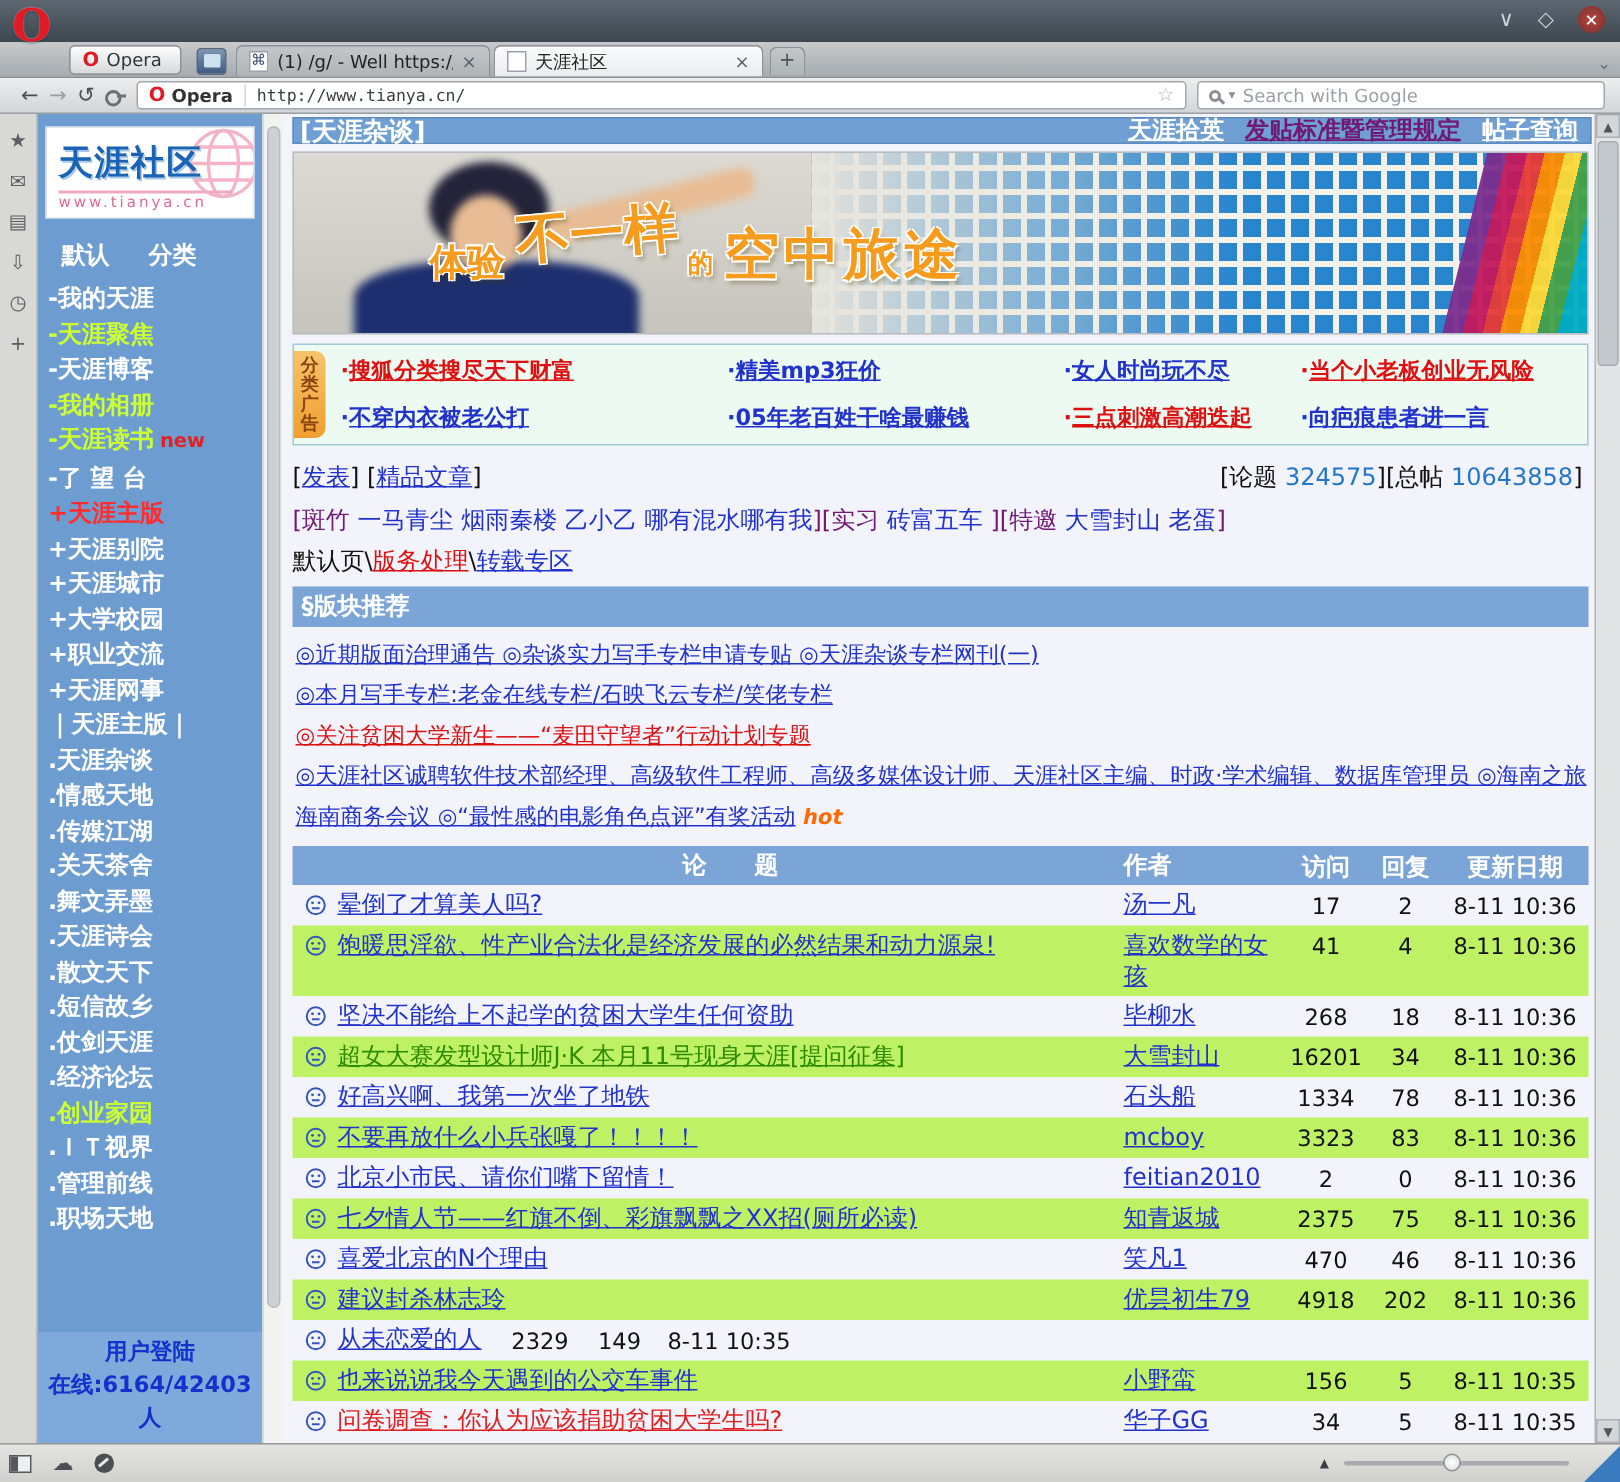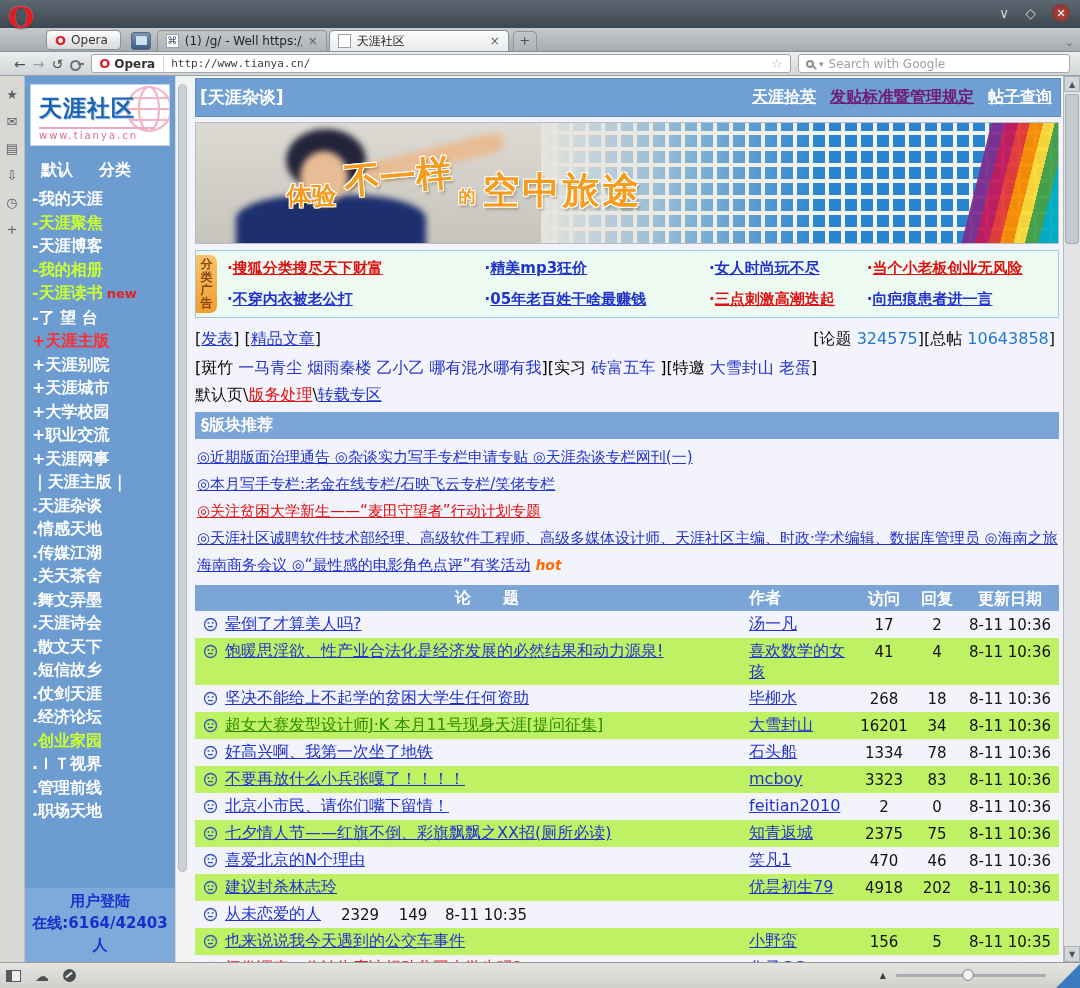--- a/index.html
+++ b/index.html
@@ -71,21 +71,21 @@
   .panel-thumb { position:absolute; left:2px; right:2px; top:8px; bottom:90px; background:#cdd1d4; border:1px solid #b8bcc0; border-radius:7px; }
 
   .content { flex:1 1 auto; background:#f3f3fb; overflow:hidden; padding:2px 2px 0 6px; font-size:15px; }
 
   .vscroll { width:17px; background:#e2e4e6; border-left:1px solid #b4b8bc; display:flex; flex-direction:column; flex:0 0 auto; position:relative; }
   .vs-btn { height:16px; background:#d4d7da; border:1px solid #aab0b6; font-size:8px; color:#555; text-align:center; line-height:15px; }
   .vs-thumb { margin:2px 1px; height:150px; background:#c4c9ce; border:1px solid #a6acb2; border-radius:3px; }
   .vs-bottom { margin-top:auto; }
 
   
-  .board-head { height:39px; background:#6f9fd3; border:1px solid #5d8cbe; color:#fff; display:flex; justify-content:space-between; align-items:center; padding:0 8px 0 4px; font-size:17px; font-weight:bold; }
+  .board-head { height:18px; background:#6f9fd3; border:1px solid #5d8cbe; color:#fff; display:flex; justify-content:space-between; align-items:center; padding:0 8px 0 4px; font-size:17px; font-weight:bold; }
   .bh-links { display:flex; gap:14px; font-size:16px; }
   .bh-link { text-decoration:underline; }
   .bh-links .c-white { color:#fff; }
   .bh-links .c-yellow { color:#701a75; }
 
   .banner { height:122px; margin:5px 2px 6px 0; position:relative; overflow:hidden; background:#dfddd5; border:1px solid #b8bcc4; }
   .b-photo { position:absolute; left:0; top:0; width:46%; height:100%; background:linear-gradient(180deg,#dcdad2,#c6c4bd); }
   .blob { position:absolute; filter:blur(3px); }
   .b-hair  { left:90px; top:6px;  width:80px; height:62px; background:#23233a; border-radius:50%; }
   .b-face  { left:104px; top:28px; width:48px; height:52px; background:#e8bd95; border-radius:50%; }
@@ -111,21 +111,21 @@
   .ad-item { white-space:nowrap; overflow:hidden; }
   .ad-item .ad-text { text-decoration:underline; }
   .adgrid .c-red { color:#dd1111; }
   .adgrid .c-blue { color:#2233cc; }
 
   .actionrow { display:flex; justify-content:space-between; align-items:center; padding:5px 6px 3px 0; font-size:16px; color:#111; }
   .actionrow a { color:#2233cc; text-decoration:underline; }
   .stats .num { color:#2277cc; }
 
   .modrow { padding:5px 0 3px 0; font-size:16px; }
-  .modrow .c-plain { color:#000000;margin-top:32px; }
+  .modrow .c-plain { color:#701a75;margin-top:32px; }
   .modrow .c-link { color:#2233cc;text-align:center; }
 
   .pagetabs { padding:3px 0 6px 0; font-size:16px; }
   .pagetabs .c-plain { color:#111; }
   .pagetabs .c-red { color:#dd1111; text-decoration:underline; }
   .pagetabs .c-link { color:#2233cc; text-decoration:underline; }
 
   .recbar { background:#7aa5d6; color:#fff; font-size:16px; font-weight:bold; padding:3px 6px; margin-right:2px; }
 
   .announce { padding:5px 0 4px 2px; font-size:15px; line-height:1.8; }

